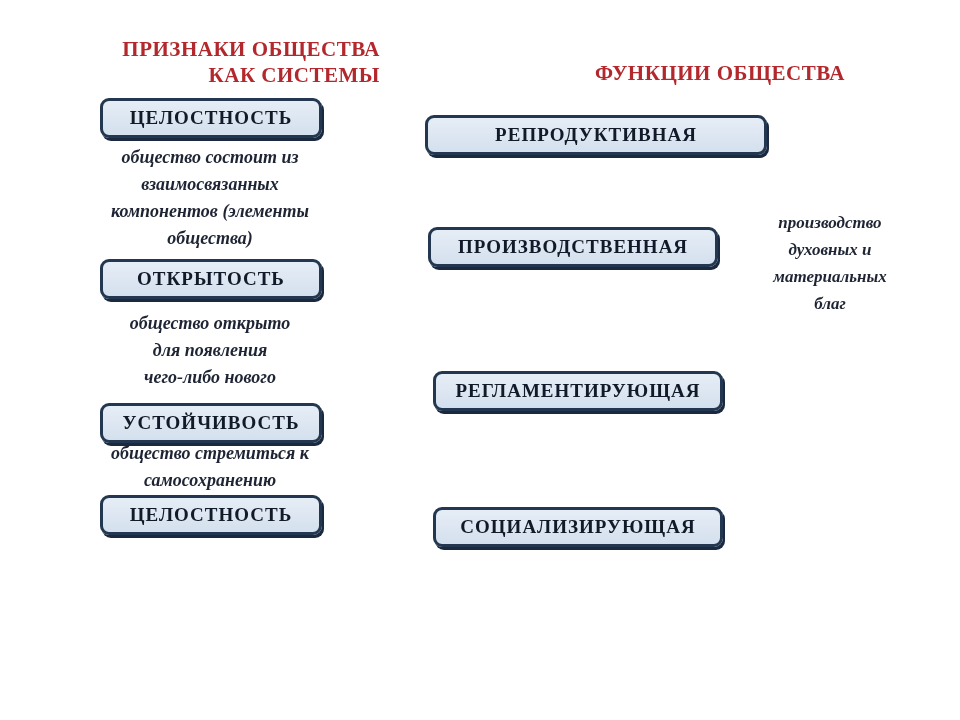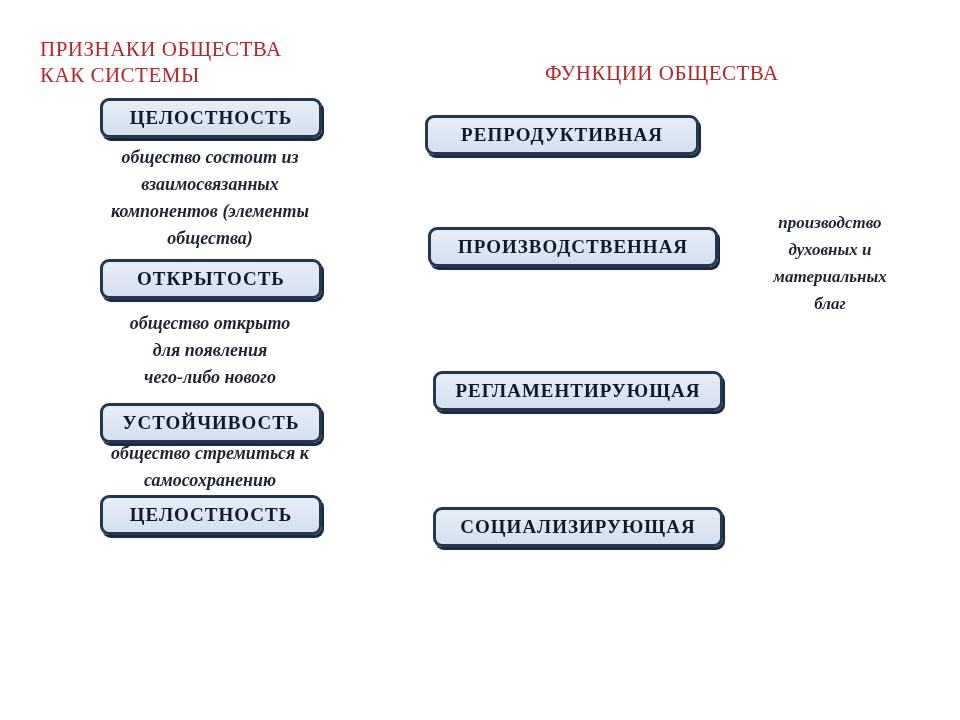--- a/index.html
+++ b/index.html
@@ -7,24 +7,24 @@
     position: relative;
     width: 960px;
     height: 720px;
     background: #ffffff;
     outline: 1px solid #eef3f8;
     font-family: "Liberation Serif", "DejaVu Serif", serif;
     overflow: hidden;
   }
   .col-title {
     position: absolute;
-    font-weight: normal;
+    font-weight: bold;
     font-size: 21px;
     line-height: 26px;
-    text-align: left;
+    text-align: right;
     letter-spacing: 0.5px;
     color: #b3282d;
     white-space: pre-line;
   }
   .left-title  { top: 36px;  left: 40px;  width: 340px; }
   .right-title { top: 60px;  left: 545px; width: 300px; }
 
   .term-box {
     position: absolute;
     box-sizing: border-box;
@@ -63,21 +63,21 @@
   .pos-lb1 { top: 98px; }
   .pos-ld1 { top: 144px; }
   .pos-lb2 { top: 259px; }
   .pos-ld2 { top: 310px; }
   .pos-lb3 { top: 403px; }
   .pos-ld3 { top: 440px; }
   .pos-lb4 { top: 495px; }
   .pos-ld4 { top: 546px; }
 
   
-  .pos-rb1 { top: 115px; left: 425px; width: 274px; font-family: Liberation Serif, serif; }
+  .pos-rb1 { top: 115px; left: 425px; width: 342px; font-family: Liberation Serif, serif; }
   .pos-rd1 { top: 126px; }
   .pos-rb2 { top: 227px; left: 428px; width: 290px; }
   .pos-rd2 { top: 209px; }
   .pos-rb3 { top: 371px; left: 433px; width: 290px; }
   .pos-rd3 { top: 343px; }
   .pos-rb4 { top: 507px; left: 433px; width: 290px; }
   .pos-rd4 { top: 507px; }
 </style>
 </head>
 <body>

